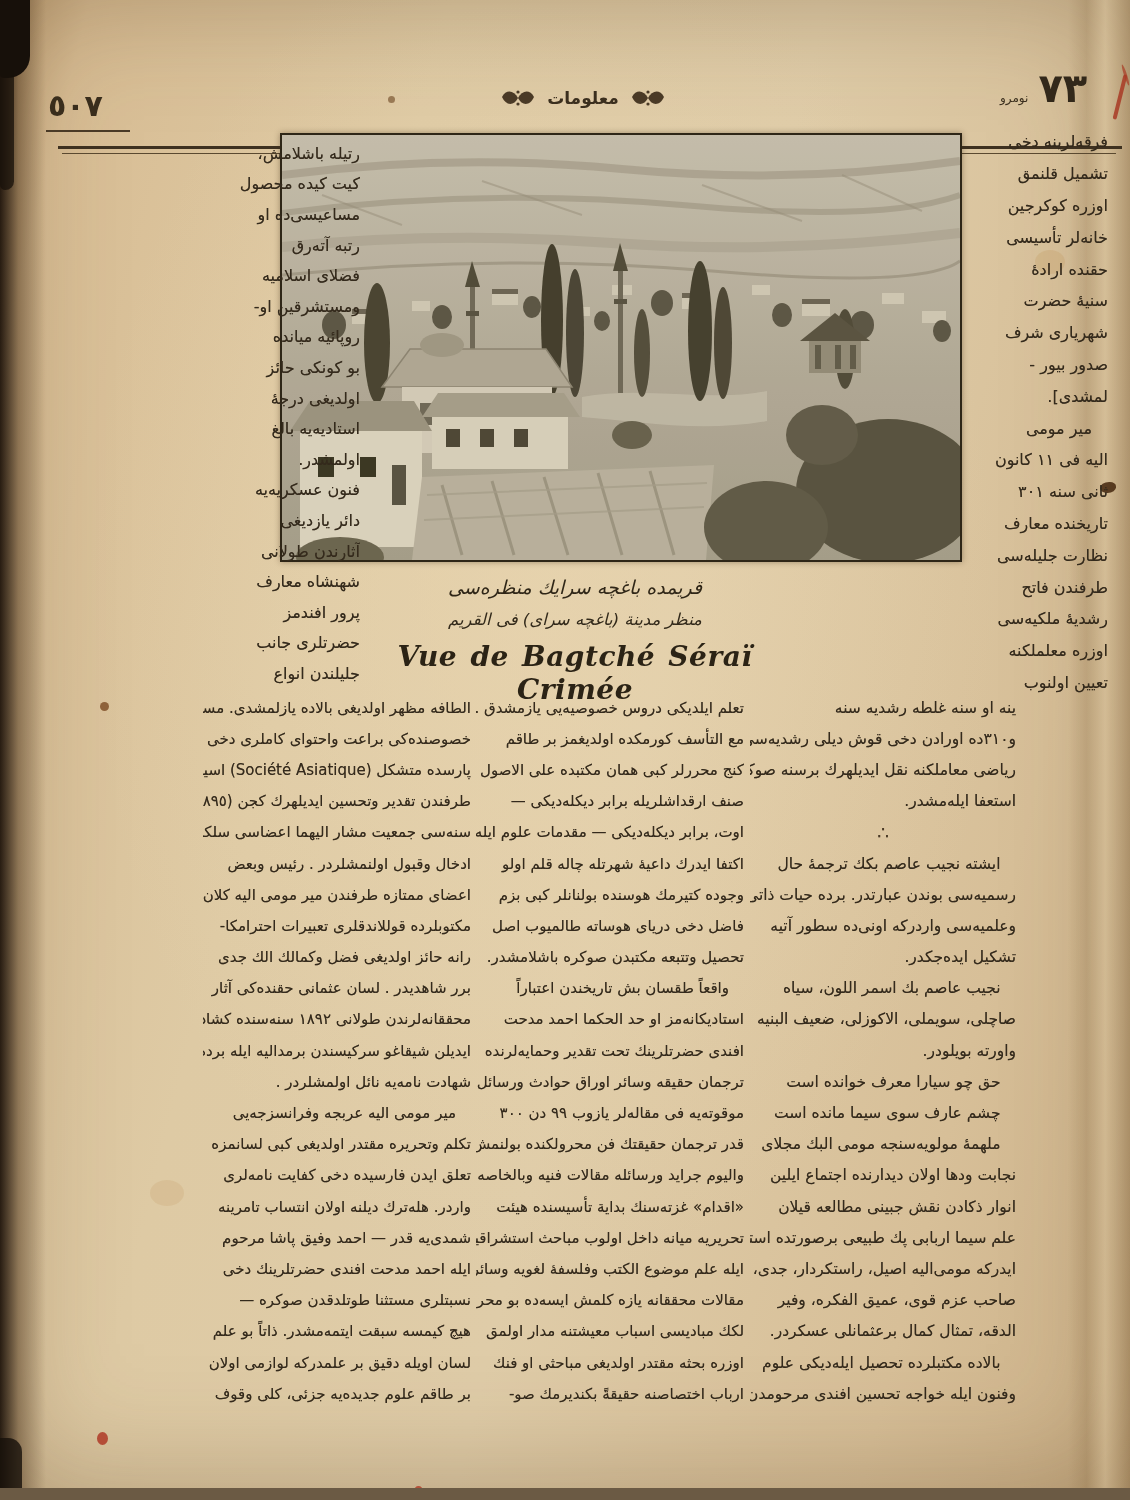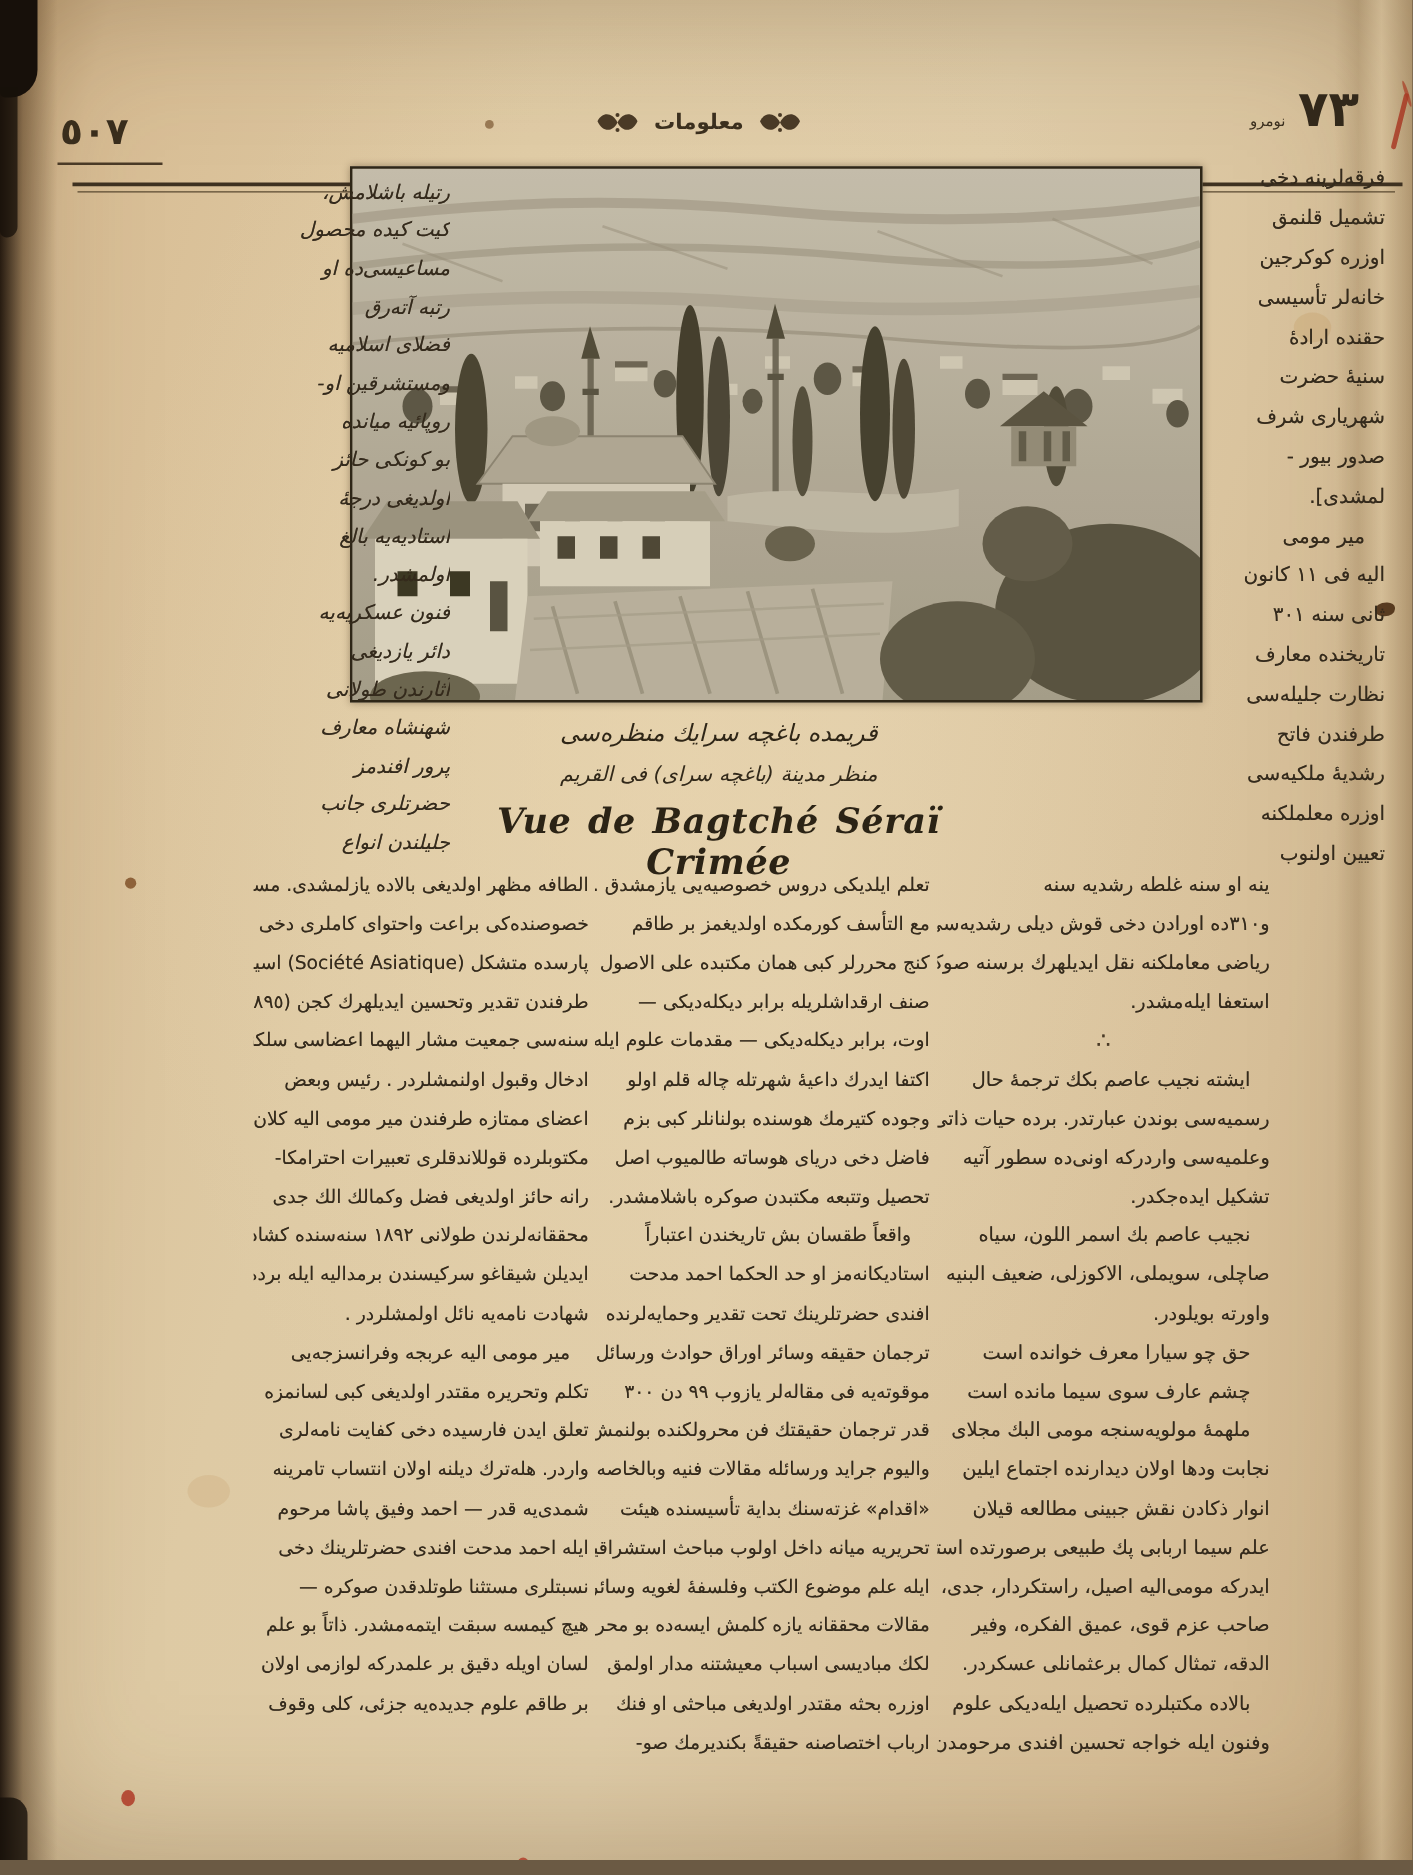--- a/index.html
+++ b/index.html
@@ -16,41 +16,41 @@
     background:linear-gradient(to right,rgba(26,16,8,.92),rgba(70,46,22,.45) 40%,rgba(70,46,22,0) 100%);}
   .corner-tl{position:absolute;left:0;top:0;width:30px;height:78px;background:#17100a;border-radius:0 0 22px 4px;}
   .corner-tl2{position:absolute;left:0;top:70px;width:14px;height:120px;background:rgba(23,16,10,.75);border-radius:0 0 10px 6px;}
   .corner-bl{position:absolute;left:0;top:1438px;width:22px;height:62px;background:rgba(23,16,10,.8);border-radius:0 14px 0 0;}
   .edge-right{position:absolute;left:1068px;top:0;width:62px;height:1500px;
     background:linear-gradient(to right,rgba(0,0,0,0) 0%,rgba(120,90,50,.18) 30%,rgba(235,215,175,.35) 60%,rgba(120,90,50,.25) 100%);}
   .spot{position:absolute;border-radius:50%;}
   
   .pageno{position:absolute;left:48px;top:88px;font-size:30px;font-weight:bold;color:#392d1c;}
   .pageno-rule{position:absolute;left:46px;top:130px;width:84px;height:2px;background:#4a3a26;}
-  .masthead{position:absolute;left:454px;top:88px;width:210px;display:flex;align-items:center;justify-content:center;gap:12px;}
+  .masthead{position:absolute;left:478px;top:88px;width:210px;display:flex;align-items:center;justify-content:center;gap:12px;}
   .masthead .word{font-size:17px;font-weight:bold;color:#3b2f1e;letter-spacing:1px;}
   .issue{position:absolute;left:1000px;top:68px;display:flex;align-items:baseline;gap:10px;}
   .issue .lbl{font-size:12px;color:#3b2f1e;}
   .issue .num{font-size:40px;font-weight:bold;color:#32281a;line-height:1;}
   .rule-a{position:absolute;left:58px;top:146px;width:1064px;height:3px;background:#3e3120;}
   .rule-b{position:absolute;left:62px;top:153px;width:1054px;height:1px;background:#5a4930;}
   
   .photo{position:absolute;left:280px;top:133px;width:682px;height:429px;
     border:2px solid #2e2617;box-sizing:border-box;background:#b0a896;box-shadow:0 0 6px rgba(60,40,20,.4);}
   .photo svg{display:block;width:100%;height:100%;}
   
   .captions{position:absolute;left:340px;top:576px;width:470px;text-align:center;font-style:italic;}
   .cap-ott{font-size:19px;color:#2f2617;direction:rtl;margin-bottom:12px;}
   .cap-ar{font-size:16.5px;color:#32291a;direction:rtl;margin-bottom:11px;}
   .cap-fr{font-family:"DejaVu Serif",serif;font-weight:bold;font-size:28px;color:#2b2315;letter-spacing:.5px;word-spacing:3px;}
   
   .col{position:absolute;direction:rtl;overflow:hidden;}
   .col .ln{height:var(--lh);display:flex;align-items:center;justify-content:flex-start;
     white-space:nowrap;direction:rtl;text-shadow:0 0 .5px rgba(52,42,28,.55);}
-  .tl-col{left:212px;top:138px;width:148px;--lh:30.6px;font-size:16px;height:560px;font-style:italic;}
+  .tl-col{left:212px;top:138px;width:148px;--lh:30.6px;font-size:16px;height:560px;}
   .tr-col{left:966px;top:126px;width:142px;--lh:31.8px;font-size:16px;height:580px;}
   .low{top:692px;height:730px;--lh:31.2px;font-size:15px;}
   .low-left{left:203px;width:268px;}
   .low-mid{left:476px;width:268px;}
   .low-right{left:750px;width:266px;font-size:15.5px;}
   .low-right .ln:nth-child(5){justify-content:center;font-size:18px;color:#4a3a26;}
   .orn{display:block;}
 </style>
 </head>
 <body>
@@ -304,20 +304,21 @@
   <div class="col low low-left">
       <div class="ln">الطافه مظهر اولديغى بالاده يازلمشدى. مستشرقلك</div>
       <div class="ln">خصوصنده‌كى براعت واحتواى كاملرى دخى</div>
       <div class="ln">پارسده متشكل (Société Asiatique) اسيا جمعيتى</div>
       <div class="ln">طرفندن تقدير وتحسين ايديلهرك كجن (١٨٩٥)</div>
       <div class="ln">سنه‌سى جمعيت مشار اليهما اعضاسى سلكنه</div>
       <div class="ln">ادخال وقبول اولنمشلردر . رئيس وبعض</div>
       <div class="ln">اعضاى ممتازه طرفندن مير مومى اليه كلان</div>
       <div class="ln">مكتوبلرده قوللاندقلرى تعبيرات احترامكا-</div>
       <div class="ln">رانه حائز اولديغى فضل وكمالك الك جدى</div>
+      <div class="ln">برر شاهديدر . لسان عثمانى حقنده‌كى آثار</div>
       <div class="ln">محققانه‌لرندن طولانى ١٨٩٢ سنه‌سنده كشاد</div>
       <div class="ln">ايديلن شيقاغو سركيسندن برمداليه ايله برده</div>
       <div class="ln">شهادت نامه‌يه نائل اولمشلردر .</div>
       <div class="ln"> مير مومى اليه عربجه وفرانسزجه‌يى</div>
       <div class="ln">تكلم وتحريره مقتدر اولديغى كبى لسانمزه</div>
       <div class="ln">تعلق ايدن فارسيده دخى كفايت نامه‌لرى</div>
       <div class="ln">واردر. هله‌ترك ديلنه اولان انتساب تامرينه</div>
       <div class="ln">شمدى‌يه قدر — احمد وفيق پاشا مرحوم</div>
       <div class="ln">ايله احمد مدحت افندى حضرتلرينك دخى</div>
       <div class="ln">نسبتلرى مستثنا طوتلدقدن صوكره —</div>

